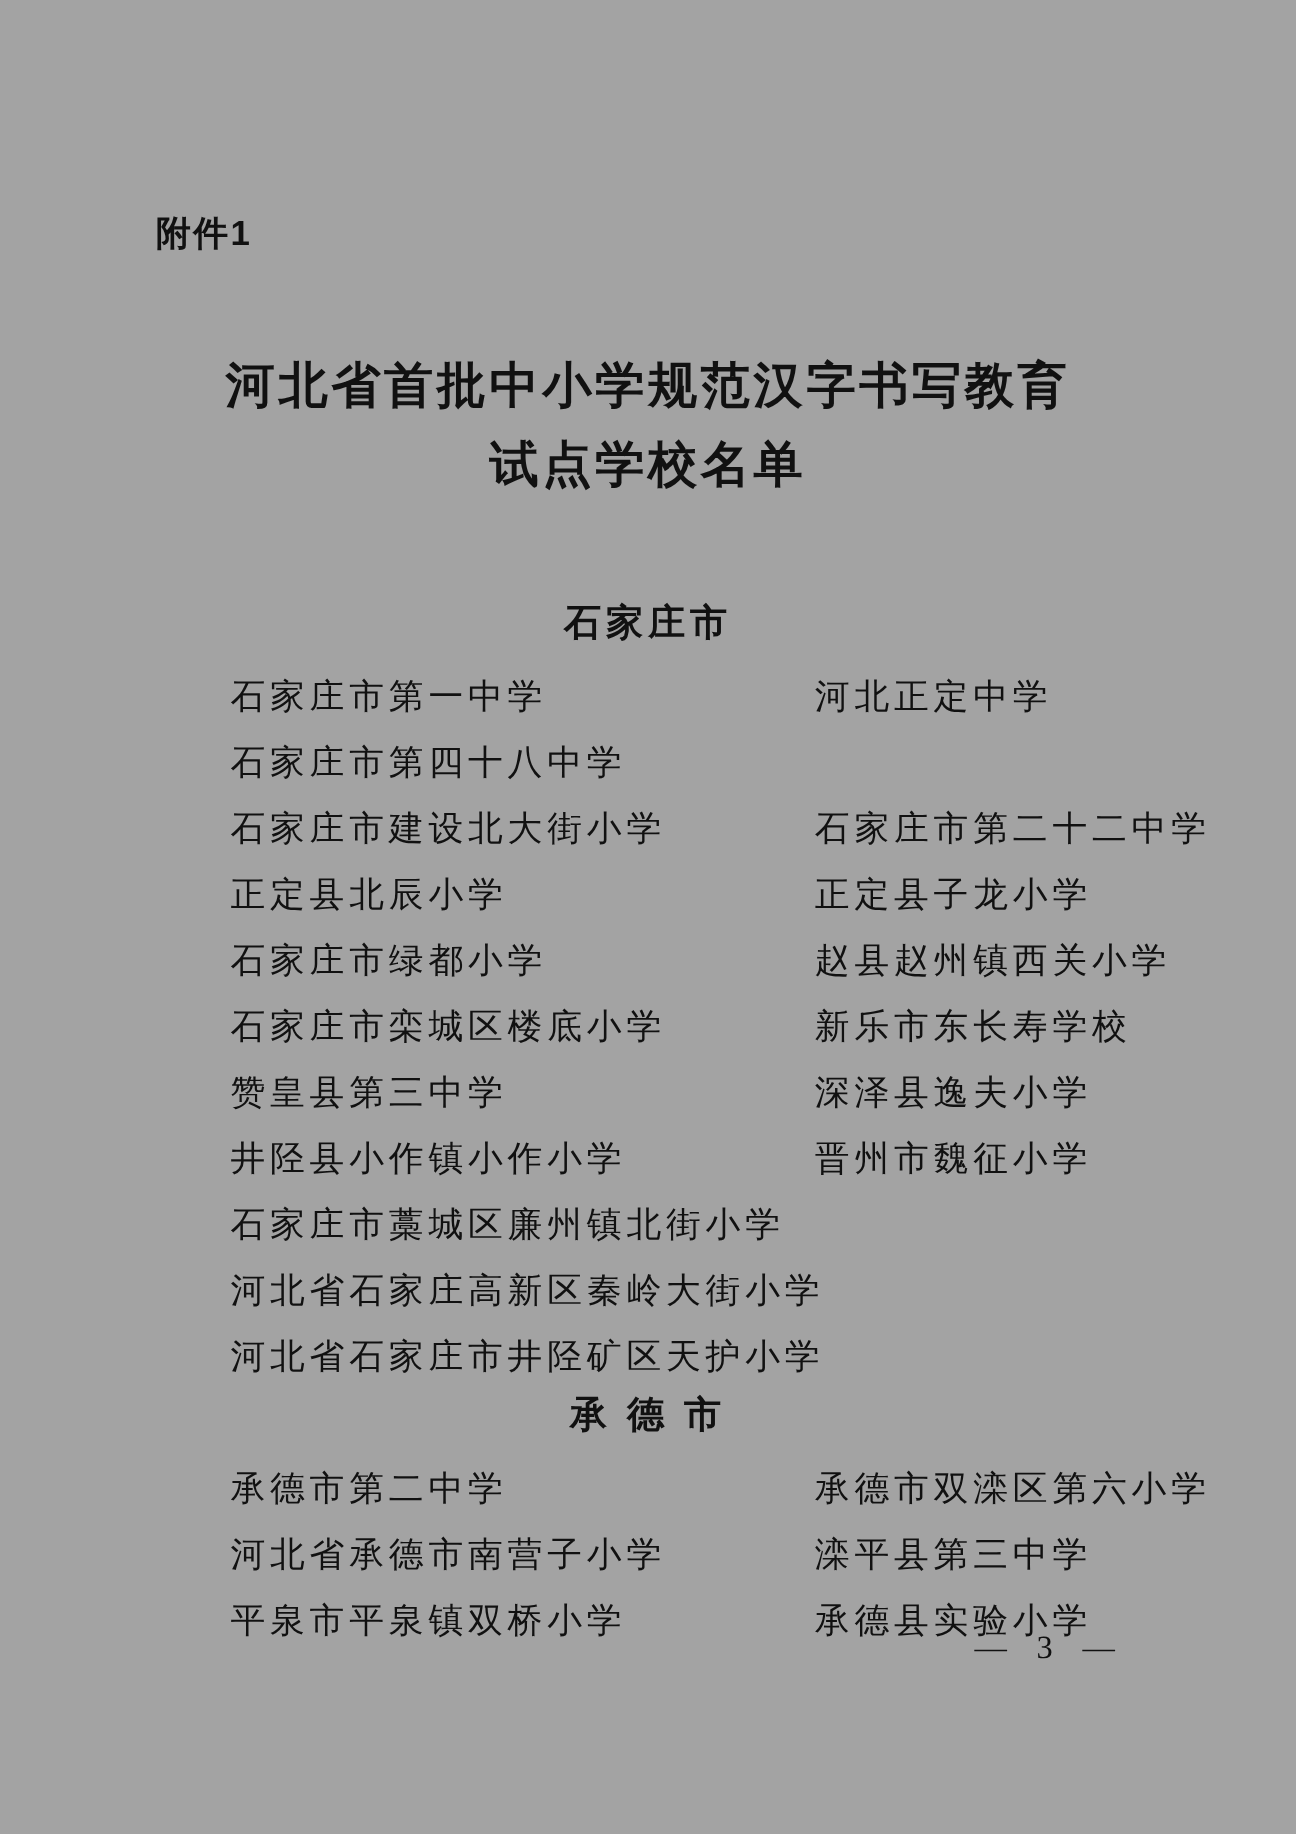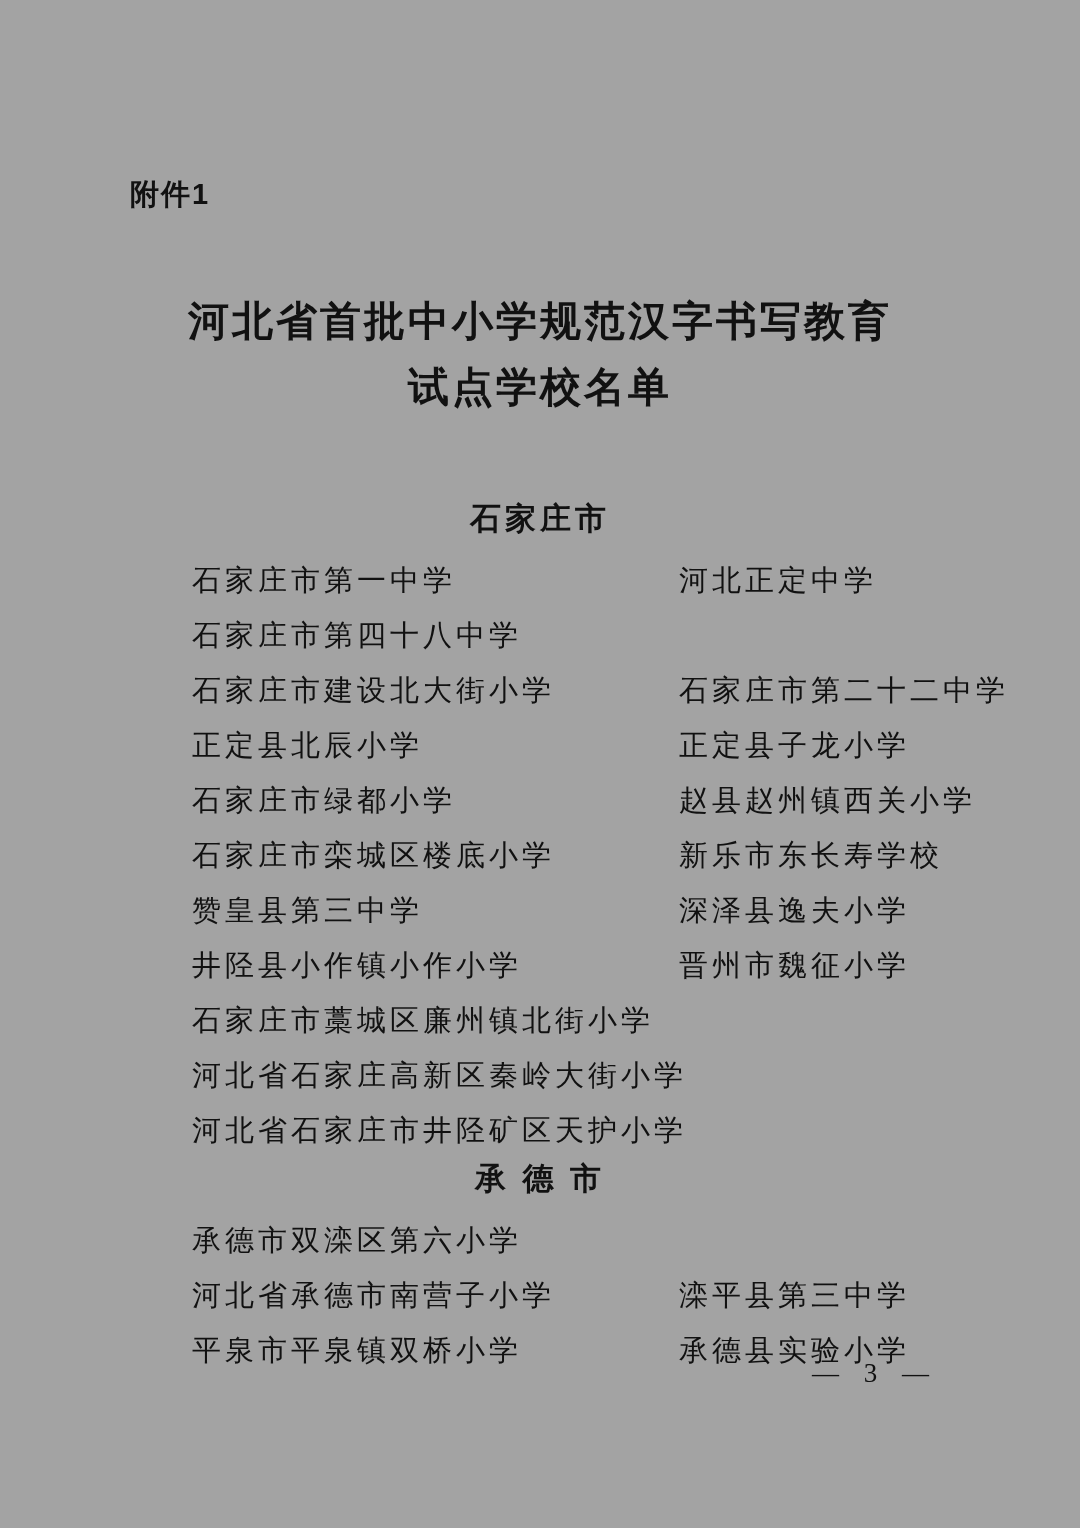--- a/index.html
+++ b/index.html
@@ -142,20 +142,21 @@
     <div class="school-row">
       <div class="school-cell">河北省石家庄市井陉矿区天护小学</div>
       <div class="school-cell"></div>
     </div>
   </div>
 
   <div class="section-header header-chengde">承 德 市</div>
 
   <div class="school-list list-chengde">
     <div class="school-row">
+      <div class="school-cell">承德市第二中学</div>
       <div class="school-cell">承德市双滦区第六小学</div>
     </div>
     <div class="school-row">
       <div class="school-cell">河北省承德市南营子小学</div>
       <div class="school-cell">滦平县第三中学</div>
     </div>
     <div class="school-row">
       <div class="school-cell">平泉市平泉镇双桥小学</div>
       <div class="school-cell">承德县实验小学</div>
     </div>

